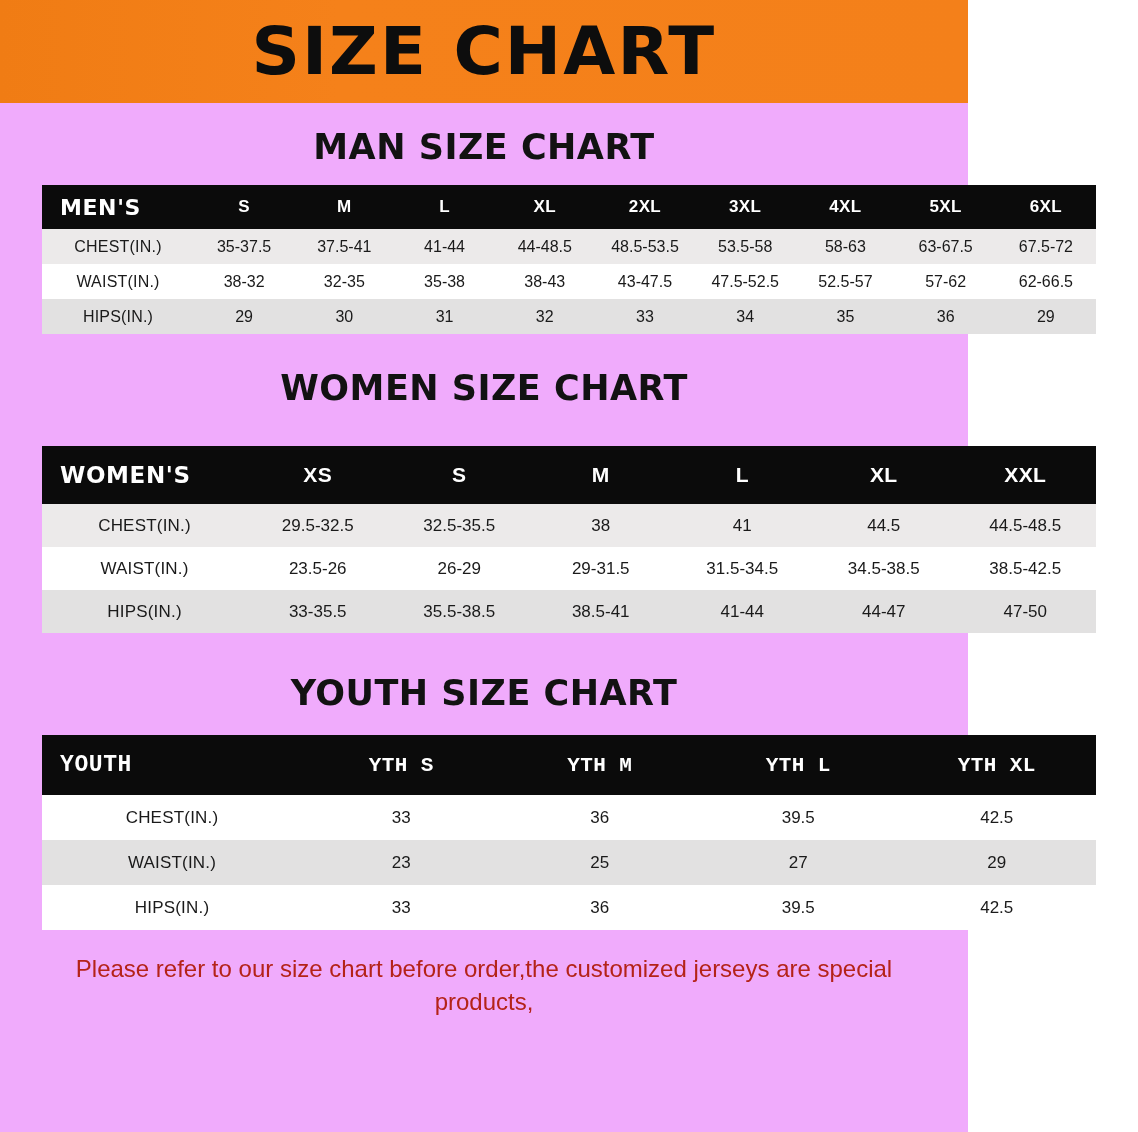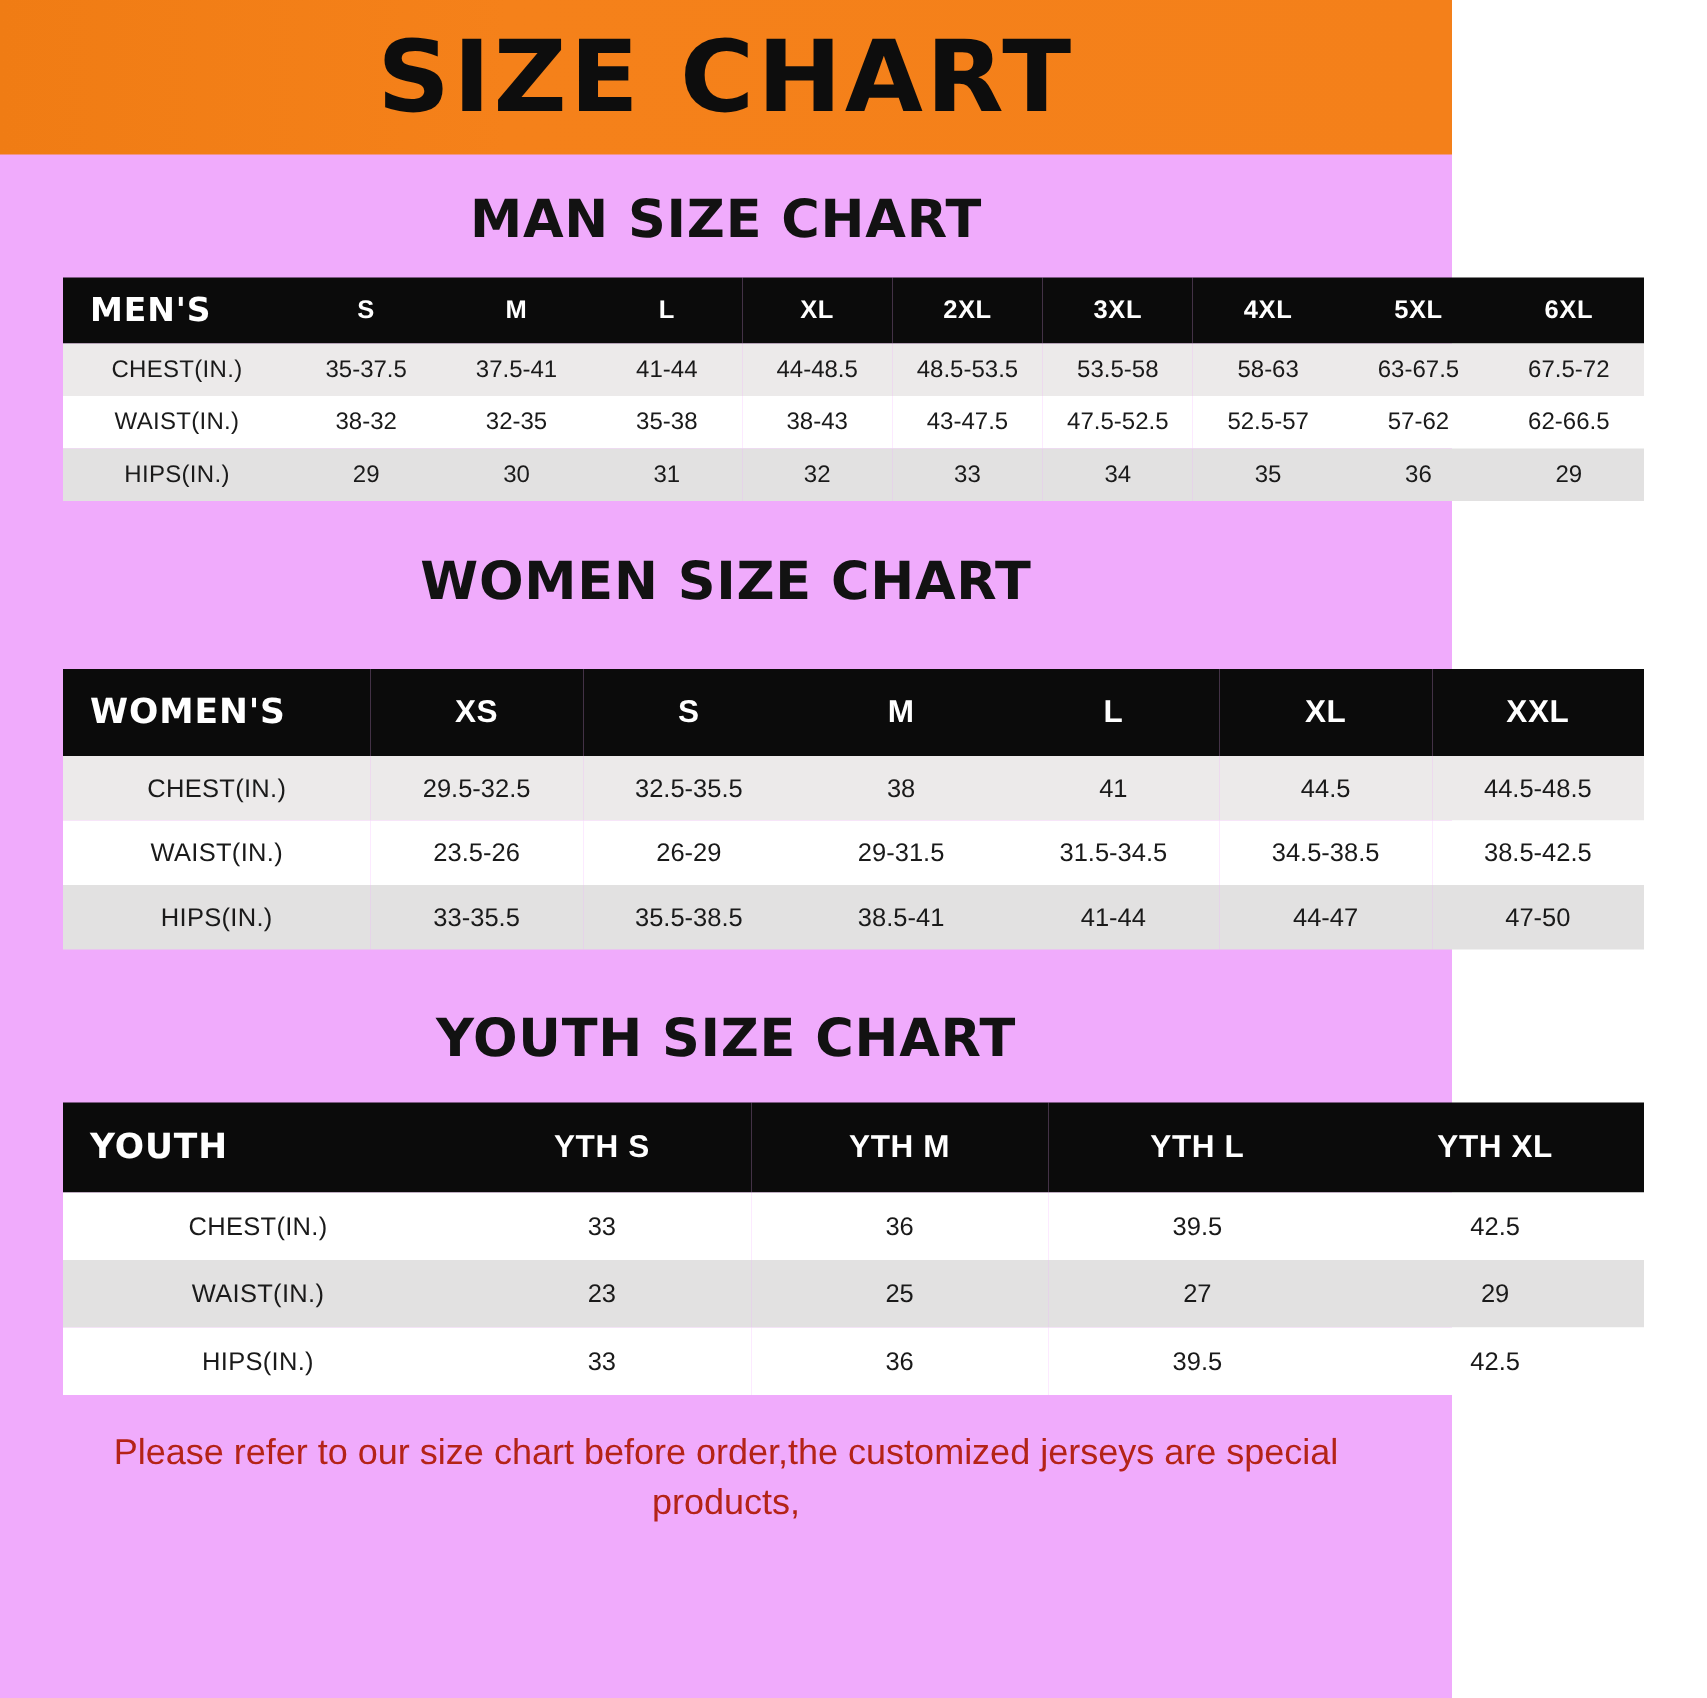--- a/index.html
+++ b/index.html
@@ -104,21 +104,21 @@
   #man-table col.lbl { width: 152px; }
 
   
   #women-table thead th { height: 56px; font-size: 21px; }
   #women-table thead th.corner { font-size: 23px; }
   #women-table tbody tr { height: 43px; }
   #women-table tbody td { font-size: 17px; }
   #women-table col.lbl { width: 205px; }
 
   
-  #youth-table thead th { height: 58px; font-size: 21px; }
+  #youth-table thead th { height: 58px; font-size: 21px; font-family: Liberation Mono, monospace; }
   #youth-table thead th.corner { font-size: 23px; }
   #youth-table tbody tr { height: 45px; }
   #youth-table tbody td { font-size: 17px; }
   #youth-table col.lbl { width: 260px; }
 
   
   .note {
     margin: 22px 34px 0 34px;
     color: #b42318;
     font-family: "Liberation Sans", sans-serif;

